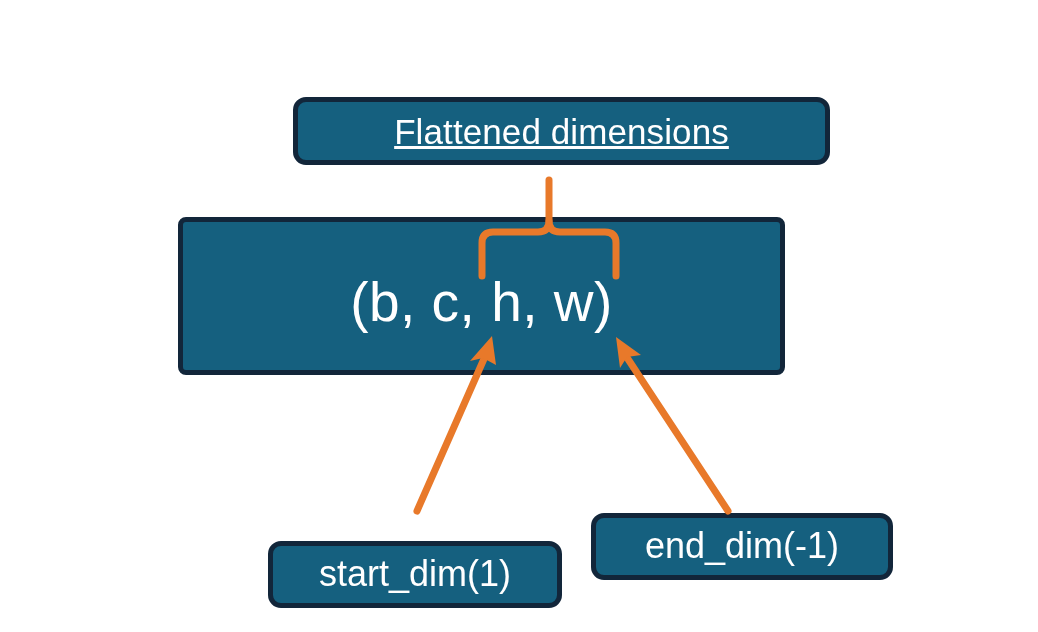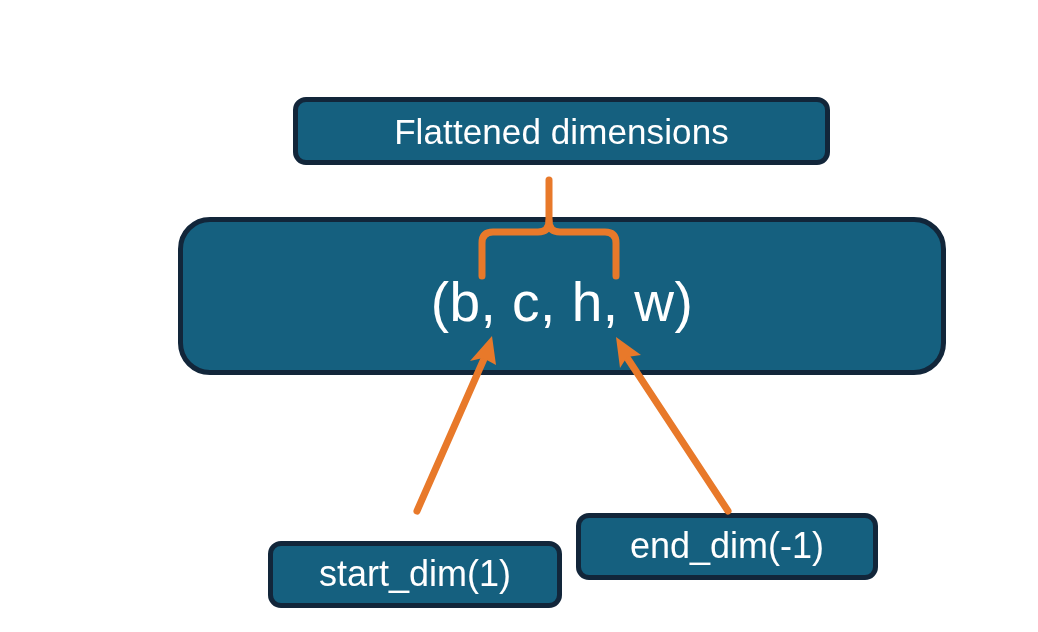--- a/index.html
+++ b/index.html
@@ -38,51 +38,52 @@
     white-space: nowrap;
   }
 
   
   #node-flattened {
     left: 293px;
     top: 97px;
     width: 537px;
     height: 68px;
     border-radius: 13px;
+    text-decoration: underline;
   }
   #node-flattened .node-label {
     font-size: 35px;
     letter-spacing: 0.1px;
   }
 
   
   #node-shape {
     left: 178px;
     top: 217px;
-    width: 768px;
+    width: 607px;
     height: 158px;
-    border-radius: 32px;
+    border-radius: 8px;
   }
   #node-shape .node-label {
     font-size: 55px;
     letter-spacing: 0.5px;
     transform: translateY(6px);
   }
 
   
   #node-start-dim {
     left: 268px;
     top: 513px;
     width: 294px;
     height: 67px;
     border-radius: 13px;
     margin-top: 28px;
   }
   #node-end-dim {
-    left: 576px;
+    left: 591px;
     top: 513px;
     width: 302px;
     height: 67px;
     border-radius: 13px;
   }
   #node-start-dim .node-label,
   #node-end-dim .node-label {
     font-size: 36px;
     transform: translateY(-1px);
   }

